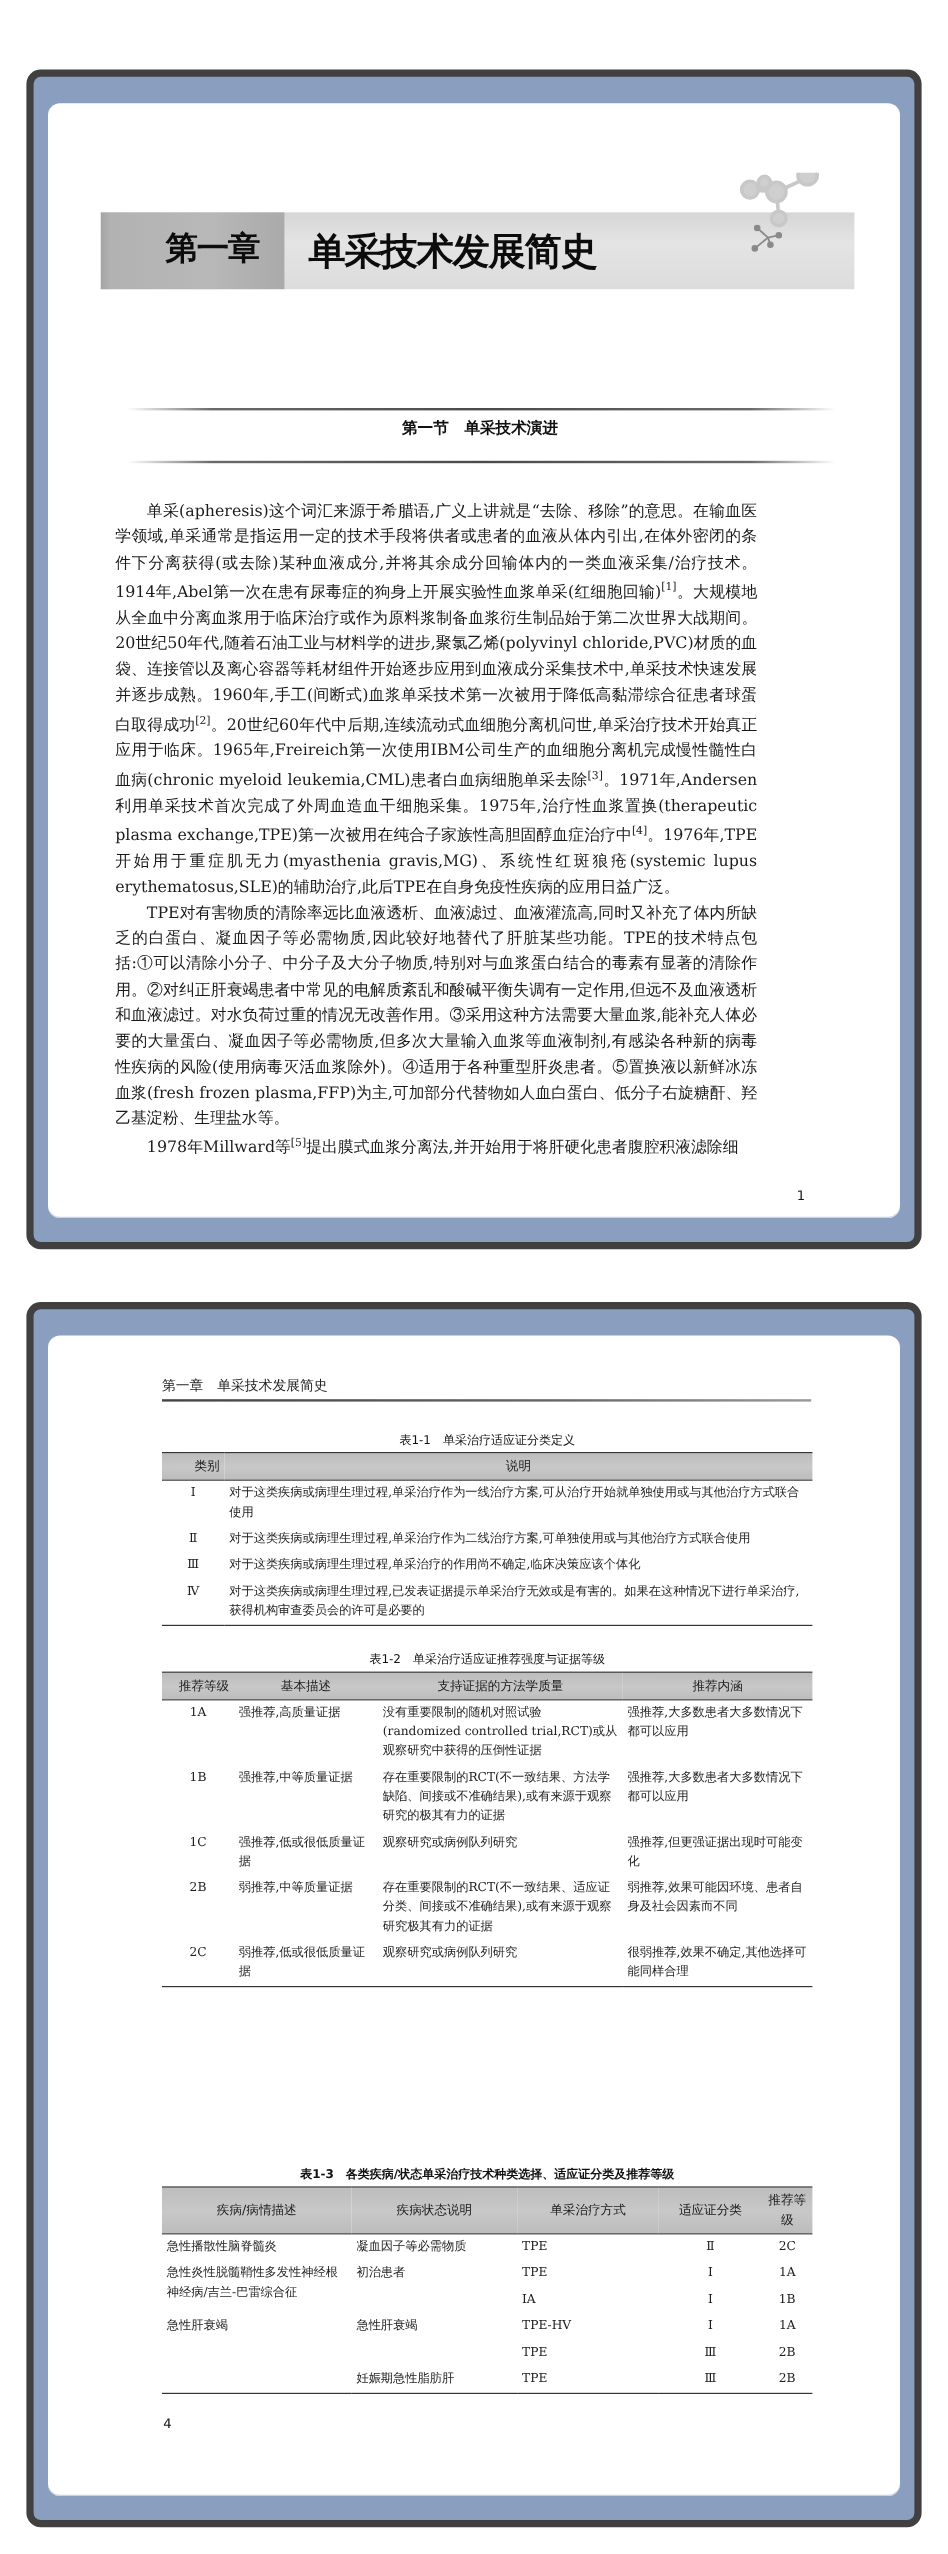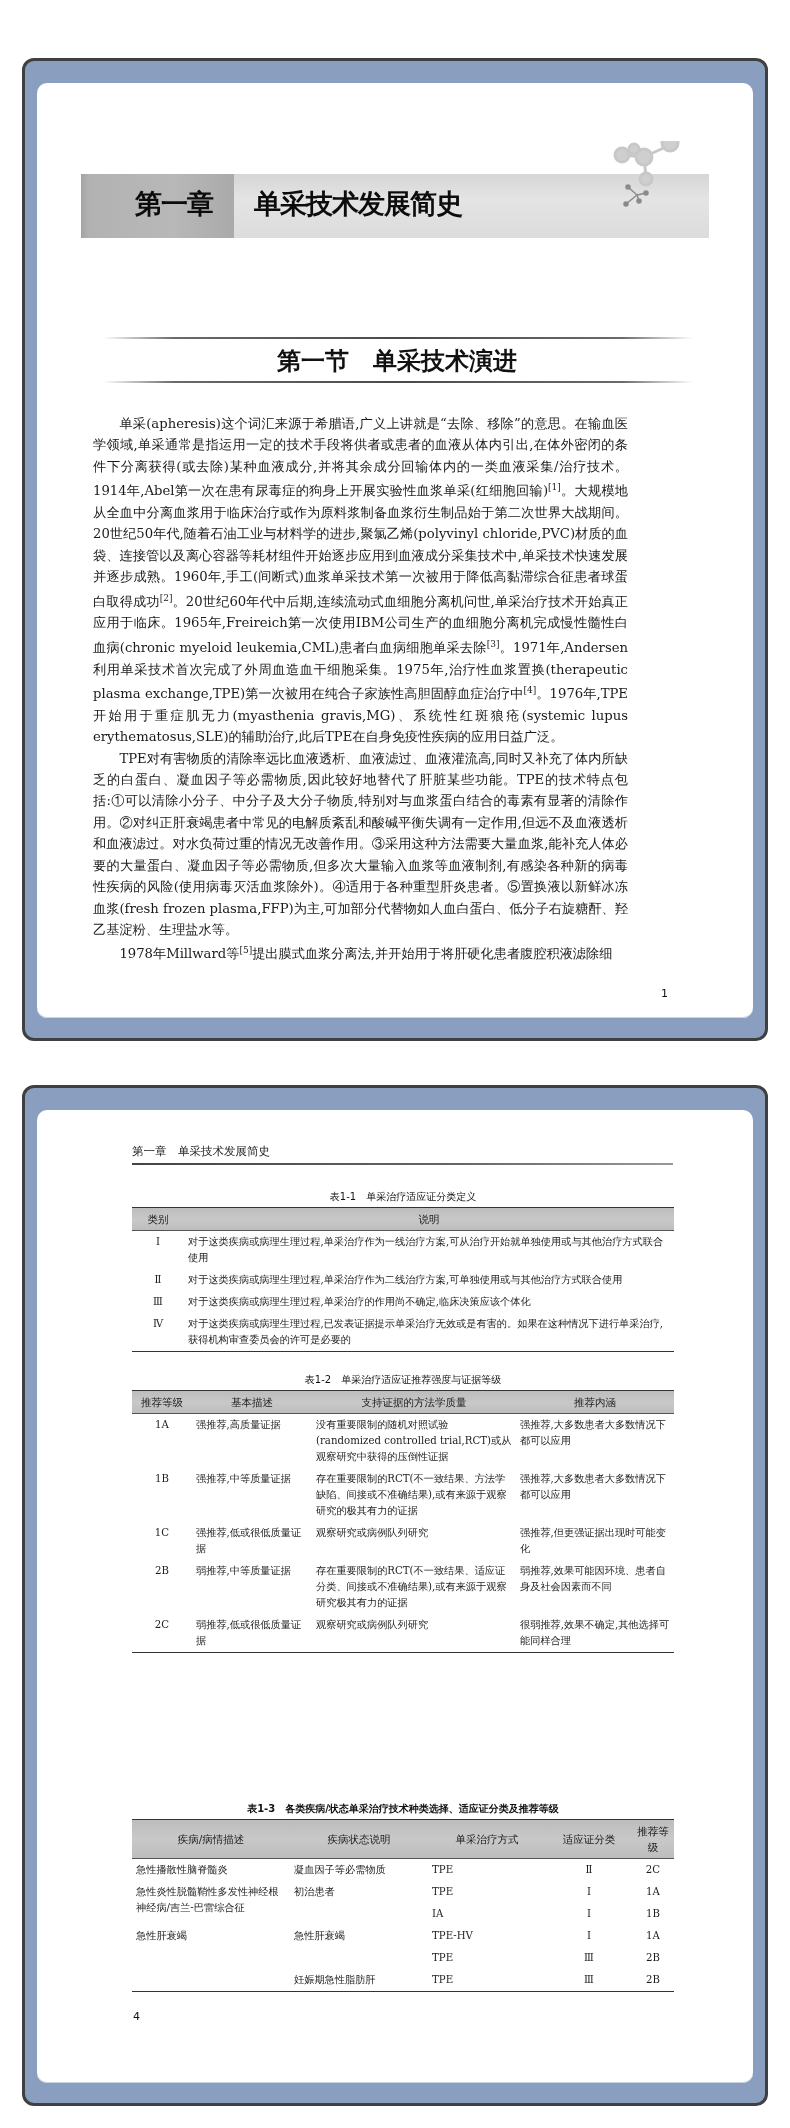--- a/index.html
+++ b/index.html
@@ -1,41 +1,41 @@
 <!DOCTYPE html>
 <html><head>
 <meta charset="utf-8">
 <style>
   html, body { margin:0; padding:0; background:#ffffff; }
   body { width:790px; height:2128px; position:relative; overflow:hidden;
          font-family:"DejaVu Serif","Liberation Serif",serif; color:#1a1a1a; }
   .frame { position:absolute; left:22px; width:746px; background:#8a9ebf;
-           border:3px solid #404040; border-radius:12px; box-sizing:border-box; }
+           border:6px solid #404040; border-radius:12px; box-sizing:border-box; }
   .paper { position:absolute; left:12px; right:12px; background:#fff;
            border-radius:10px; box-shadow: inset 0 -1px 0 #c9d3e2; overflow:hidden; }
   .frame1 { top:58px; height:983px; }
   .frame1 .paper { top:22px; bottom:20px; }
   .frame2 { top:1085px; height:1021px; }
   .frame2 .paper { top:22px; bottom:20px; }
 
   
   .banner { position:absolute; left:44px; top:91px; width:628px; height:64px;
             background:linear-gradient(#d6d6d6,#e4e4e4 40%,#dcdcdc); }
   .banner-dark { position:absolute; left:0; top:0; width:153px; height:100%;
                  background:linear-gradient(90deg,#a4a4a4 0,#b2b2b2 8px,#b8b8b8 60%,#aaaaaa); }
   .banner-num { position:absolute; left:54px; top:12px; font-family:"DejaVu Sans","Liberation Sans",sans-serif;
                 font-weight:bold; font-size:27px; color:#0c0c0c; letter-spacing:-1px; }
   .banner-title { position:absolute; left:173px; top:12px; font-family:Liberation Mono, monospace;
-                  font-weight:bold; font-size:27px; color:#0c0c0c; letter-spacing:-1px; }
+                  font-weight:bold; font-size:31px; color:#0c0c0c; letter-spacing:-1px; }
   .molecule { position:absolute; left:573px; top:58px; }
   .sec-line-top, .sec-line-bot { height:2px;
       background:linear-gradient(90deg,rgba(80,80,80,0) 0,#6a6a6a 12%,#4a4a4a 50%,#6a6a6a 88%,rgba(80,80,80,0) 100%); }
   .sec-line-top { position:absolute; top:276px; left:50px; width:578px; }
   .sec-title { position:absolute; top:283px; left:0; width:100%; text-align:center;
-               font-family:"DejaVu Sans","Liberation Sans",sans-serif; font-weight:bold; font-size:24px; color:#111; }
+               font-family:"DejaVu Sans","Liberation Sans",sans-serif; font-weight:bold; font-size:13px; color:#111; }
   .sec-line-bot { position:absolute; top:320px; left:44px; width:590px; }
 
   .body-text { position:absolute; left:44px; top:354px; width:542px; font-size:13.2px; line-height:21.4px;
                color:#1a1a1a; text-align:justify; }
   .body-text p { margin:0; text-indent:2em; }
   .body-text sup { font-size:9px; }
   .pageno { position:absolute; font-family:"DejaVu Sans","Liberation Sans",sans-serif; font-size:11px; color:#111; }
 
   
   .run-head { position:absolute; left:97px; top:25px; font-family:"DejaVu Sans","Liberation Sans",sans-serif;
@@ -45,21 +45,21 @@
   .tcap { position:absolute; left:97px; width:542px; text-align:center;
           font-family:"DejaVu Sans","Liberation Sans",sans-serif; font-size:10px; color:#111; }
   table.bt { position:absolute; left:97px; width:542px; border-collapse:collapse;
              font-size:10.2px; line-height:16px; color:#1e1e1e; }
   table.bt thead th { background:linear-gradient(#bdbdbd,#c8c8c8 50%,#bcbcbc); font-weight:normal;
              font-family:"DejaVu Sans","Liberation Sans",sans-serif; font-size:10.5px; color:#1a1a1a;
              border-top:1.5px solid #333; border-bottom:1px solid #555; padding:3px 4px; height:16px; }
   table.bt tbody td { padding:3px 4px 3px 4px; vertical-align:top; }
   table.bt tbody tr:last-child td { border-bottom:1.5px solid #333; }
   .c { text-align:center; }
-  .l { text-align:center; }
+  .l { text-align:right; }
 </style>
 </head>
 <body>
 
 <div class="frame frame1">
   <div class="paper">
 
     <div class="banner">
       <div class="banner-dark"></div>
       <span class="banner-num">第一章</span>

